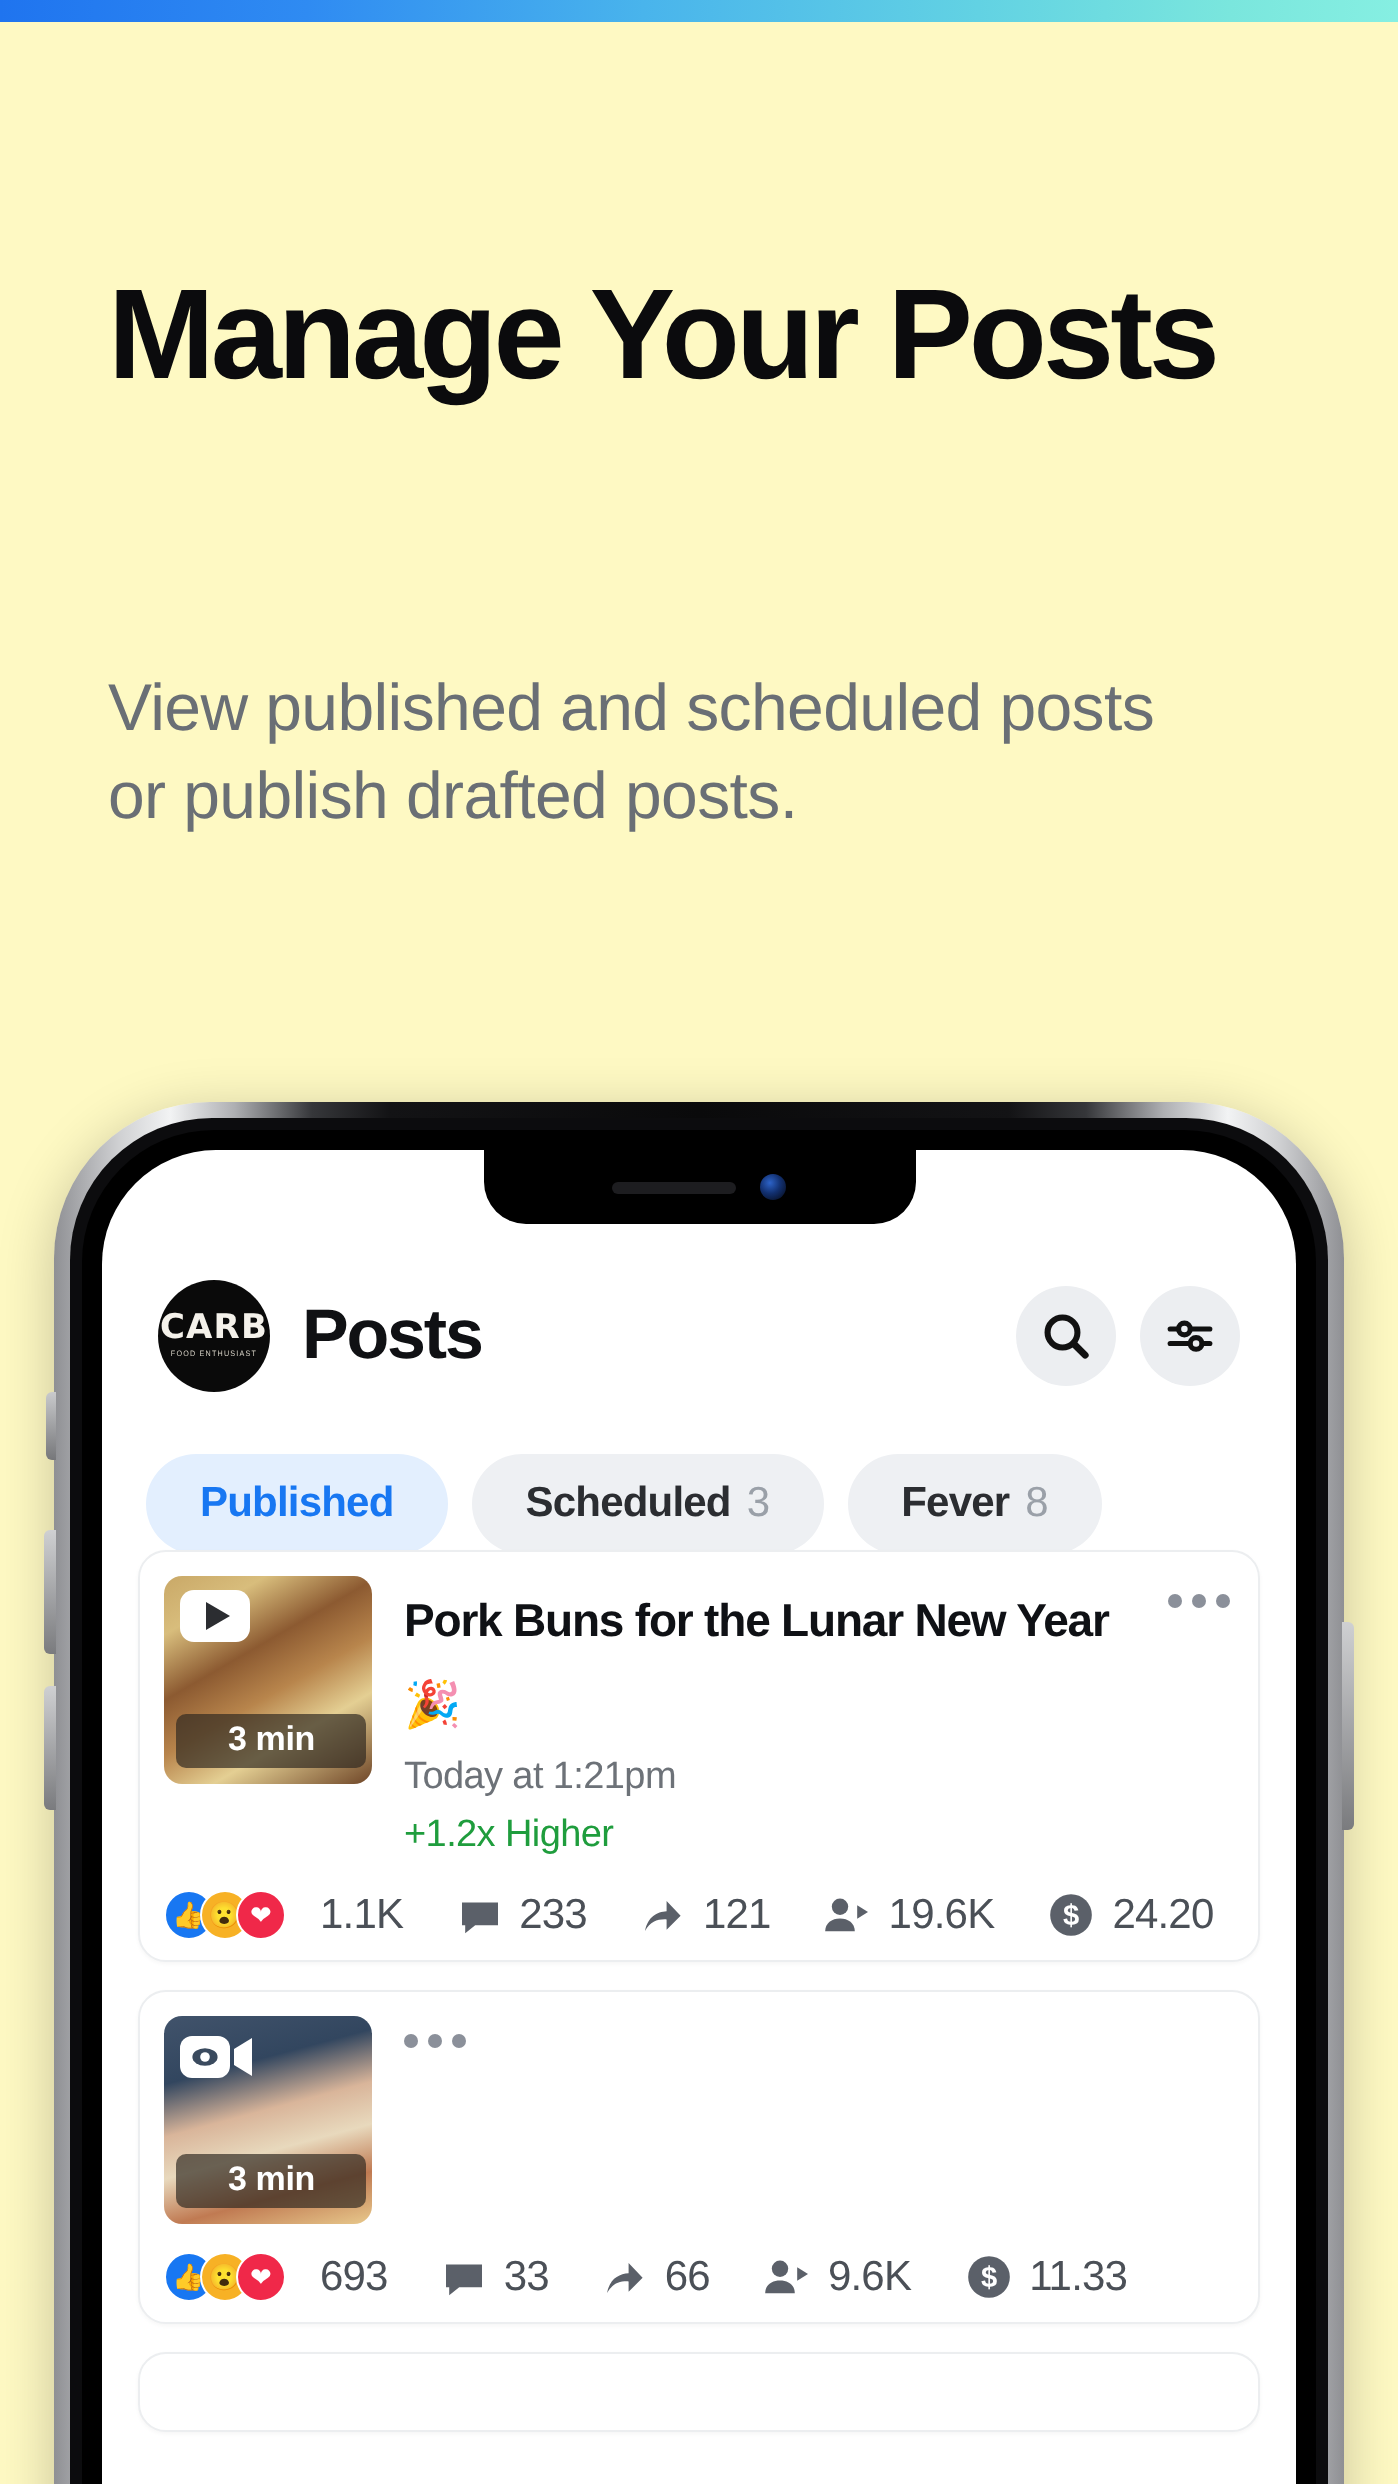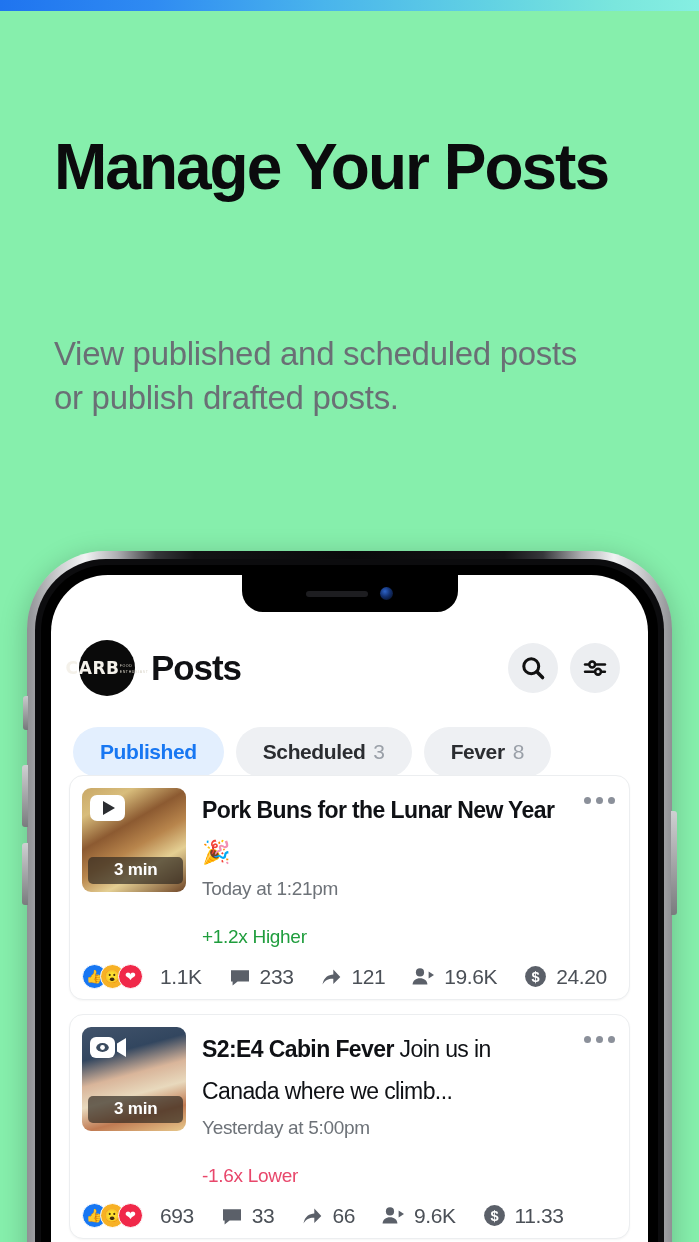--- a/index.html
+++ b/index.html
@@ -2,21 +2,21 @@
 <html><head>
 <meta charset="utf-8">
 <style>
   * { box-sizing: border-box; margin: 0; padding: 0; }
   html, body {
     width: 699px; height: 1242px;
     background: #ffffff;
     font-family: "Liberation Sans", sans-serif;
     overflow: hidden;
   }
-  .page { position: relative; width: 699px; height: 1242px; background:#86efac; }
+  .page { position: relative; width: 699px; height: 1242px; background:#fef9c3; }
 
   
   .topbar {
     position: absolute; top: 0; left: 0; width: 699px; height: 11px;
     background: linear-gradient(90deg, #1f74ef 0%, #2f8bf2 22%, #49b4ec 46%, #62d2e3 70%, #7ae6dd 88%, #86efe2 100%);
   }
 
   
   .headline {
     position: absolute; left: 54px; top: 126px; width: 560px;
@@ -81,21 +81,21 @@
   .btn-power  { position: absolute; right: -5px; top: 260px; width: 6px; height: 104px;
                 border-radius: 0 3px 3px 0; background: linear-gradient(180deg,#cfd0d2,#7a7b7e); }
 
   
   .app-header {
     position: absolute; left: 0; top: 56px; width: 597px; height: 74px;
     display: flex; align-items: center; padding: 0 28px;
   }
   .logo {
     width: 56px; height: 56px; border-radius: 50%; background: #0a0a0a;
-    display: flex; align-items: center; justify-content: center;
+    display: flex; flex-direction: column; align-items: center; justify-content: center;
     flex: 0 0 auto;
   }
   .logo-main { color: #f4f1ea; font-size: 17px; font-weight: 700; letter-spacing: .6px; line-height: 17px;
                font-family: "DejaVu Sans", sans-serif; }
   .logo-sub  { color: #d9d4c8; font-size: 3.6px; letter-spacing: .6px; line-height: 6px; margin-top: 1.5px;
                transform: scaleY(1.1); }
   .app-title {
     margin-left: 16px; font-size: 35px; font-weight: 700; letter-spacing: -1.1px; color: #101114;
   }
   .header-actions { margin-left: auto; display: flex; gap: 12px; }
@@ -141,21 +141,21 @@
     position: absolute; left: 6px; bottom: 8px; padding: 3px 26px 4px;
     background: rgba(45,40,32,.68); color: #fff; font-size: 17px; font-weight: 600;
     border-radius: 5px; letter-spacing: -.2px;
   }
   .post-meta { flex: 1 1 auto; min-width: 0; padding-top: 1px; }
   .post-title {
     font-size: 23px; line-height: 42px; font-weight: 700; letter-spacing: -.6px; color: #0f1115;
   }
   .post-title .normal { font-weight: 400; }
   .post-time { font-size: 19px; line-height: 28px; color: #6d7278; letter-spacing: -.3px; margin-top: 2px; }
-  .post-delta { font-size: 19px; line-height: 26px; letter-spacing: -.3px; margin-top: 21px; font-weight: 400; }
+  .post-delta { font-size: 19px; line-height: 26px; letter-spacing: -.3px; margin-top: 2px; font-weight: 400; }
   .post-delta.up { color: #1f9d3d; }
   .post-delta.down { color: #e8476b; }
   .dots { flex: 0 0 auto; display: flex; gap: 5px; align-items: flex-start; padding-top: 9px; }
   .dots i { width: 7px; height: 7px; border-radius: 50%; background: #8b909a; display: block; }
 
   
   .post-stats {
     display: flex; align-items: center; gap: 0; margin-top: 12px; padding-top: 2px;
   }
   .stat { display: flex; align-items: center; gap: 8px; margin-right: 26px; }
@@ -301,25 +301,20 @@
                   <div style="position:absolute;left:8px;top:7px;">
                     <svg width="38" height="27" viewBox="0 0 38 27">
                       <rect x="0" y="3" width="25" height="21" rx="6" fill="#fff"></rect>
                       <ellipse cx="12.5" cy="13.5" rx="6.3" ry="4.4" fill="#3a4a5e"></ellipse>
                       <circle cx="12.5" cy="13.5" r="2.4" fill="#fff"></circle>
                       <path d="M27 9.5l9-5.5v19l-9-5.5z" fill="#fff"></path>
                     </svg>
                   </div>
                   <div class="duration">3 min</div>
                 </div>
-                <div class="post-meta">
-                  <div class="post-title"><span>S2:E4 Cabin Fever</span><span></span><span class="normal"> Join us in Canada where we climb...</span></div>
-                  <div class="post-time">Yesterday at 5:00pm</div>
-                  <div class="post-delta down">-1.6x Lower</div>
-                </div>
                 <div class="dots">
                   <i></i>
                   <i></i>
                   <i></i>
                 </div>
               </div>
               <div class="post-stats">
                 <div class="stat">
                   <span class="reactions">
                     <span class="rx rx-like">👍</span>

